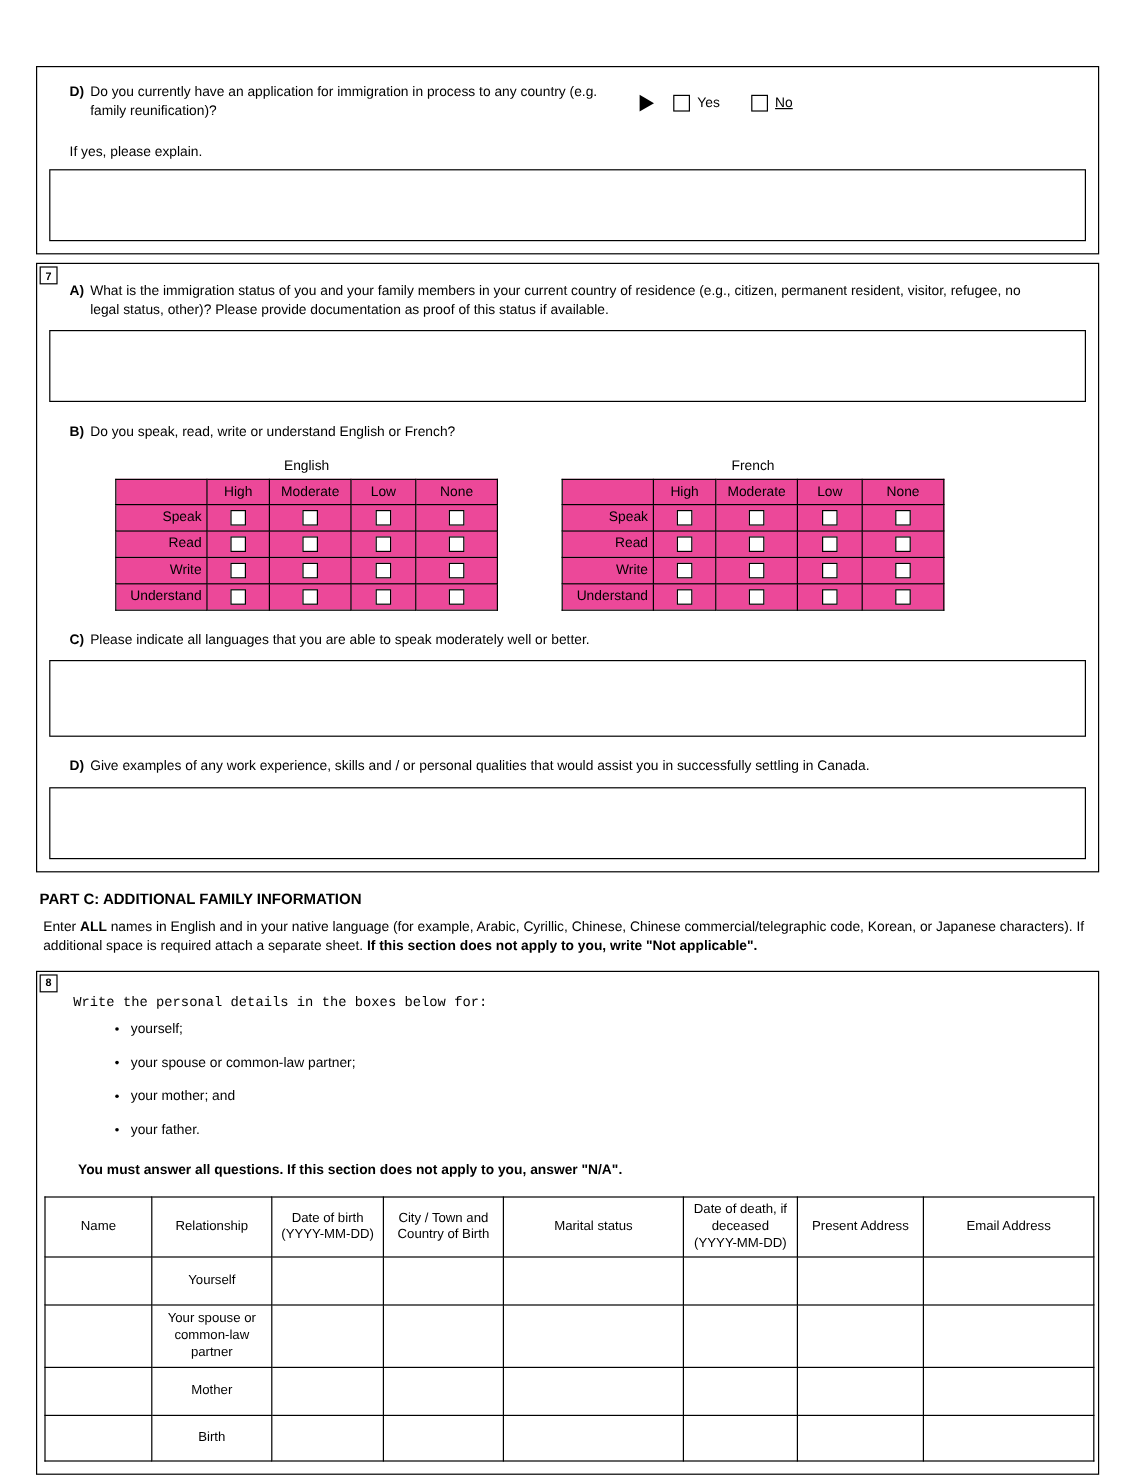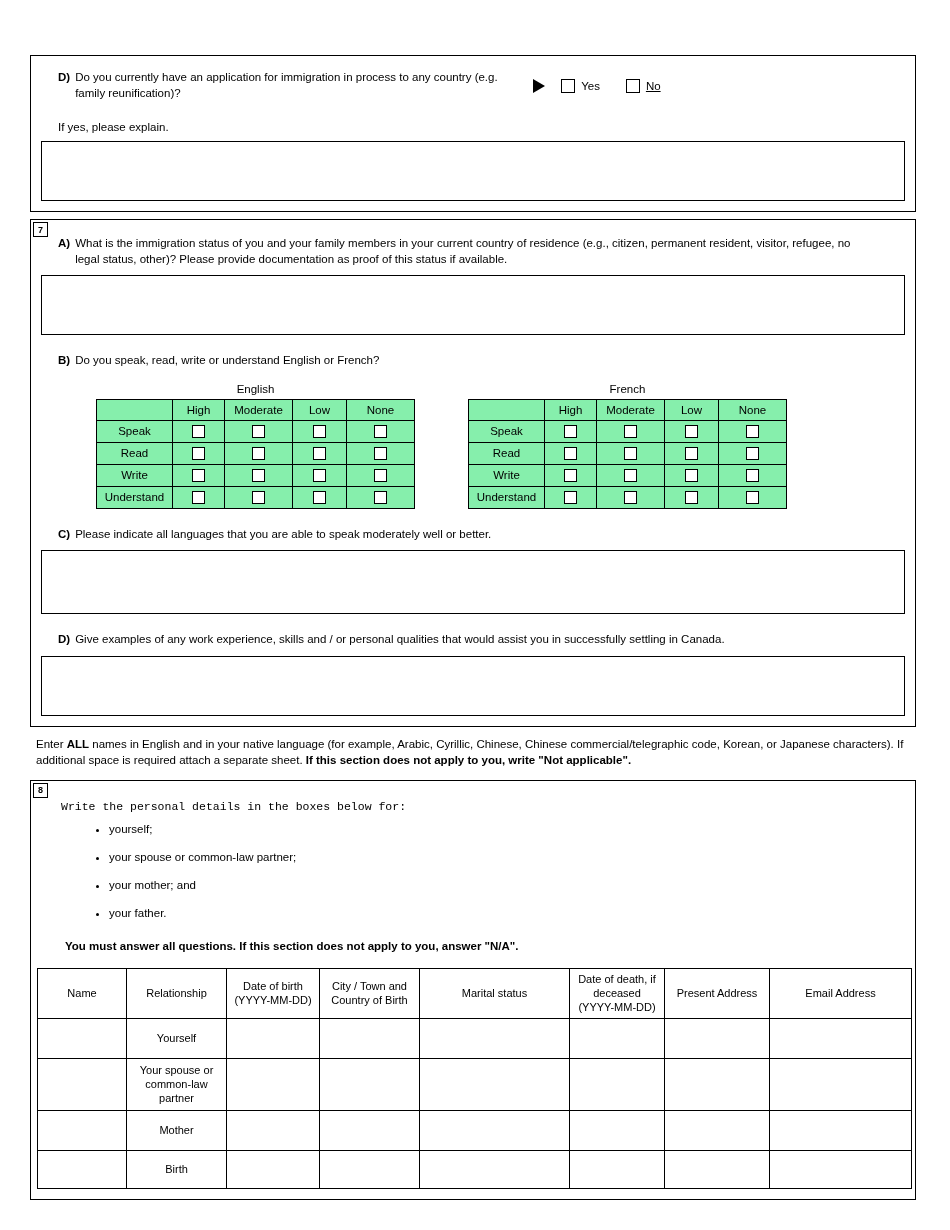--- a/index.html
+++ b/index.html
@@ -92,24 +92,24 @@
 
   .lang-tables-row { display: flex; gap: 53px; margin: 14px 0 0 65px; }
   .lang-title { text-align: center; margin-bottom: 4px; }
   .lang-table { border-collapse: collapse; table-layout: fixed; }
   .lang-table th, .lang-table td {
     border: 1px solid #000;
     font-size: 11.5px;
     font-weight: normal;
     height: 22px;
     padding: 1px 4px;
-    background: #86efac;
+    background: #ec4899;
   }
   .lang-table th { text-align: center; height: 21px; }
-  .lang-table td.skill { text-align: center; }
+  .lang-table td.skill { text-align: right; }
   .lang-table td.cbcell { text-align: center; }
   .col-lbl { width: 76px; }
   .col-high { width: 52px; }
   .col-mod  { width: 68px; }
   .col-low  { width: 54px; }
   .col-none { width: 68px; }
   .lang-table .cb { width: 13px; height: 13px; }
 
   .partc-title {
     margin: 15px 0 0 33px;
@@ -280,20 +280,21 @@
     </div>
     <div class="textbox tall"></div>
 
     <div class="qtext qtext-plain">
       <span class="qlabel">D)</span>
       <span class="qbody">Give examples of any work experience, skills and / or personal qualities that would assist you in successfully settling in Canada.</span>
     </div>
     <div class="textbox"></div>
   </div>
 
+  <div class="partc-title">PART C: ADDITIONAL FAMILY INFORMATION</div>
   <div class="partc-intro">
     <span>Enter </span><span class="bold">ALL</span><span> names in English and in your native language (for example, Arabic, Cyrillic, Chinese, Chinese commercial/telegraphic code, Korean, or Japanese characters). If additional space is required attach a separate sheet. </span><span class="bold">If this section does not apply to you, write "Not applicable".</span>
   </div>
 
   <div class="section-box box-8">
     <span class="num-badge">8</span>
 
     <div class="s8-intro">Write the personal details in the boxes below for:</div>
 
     <ul class="s8-bullets">

